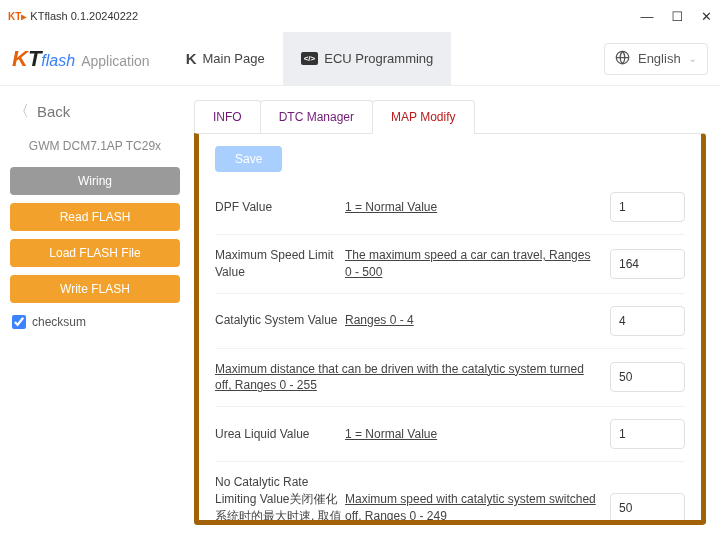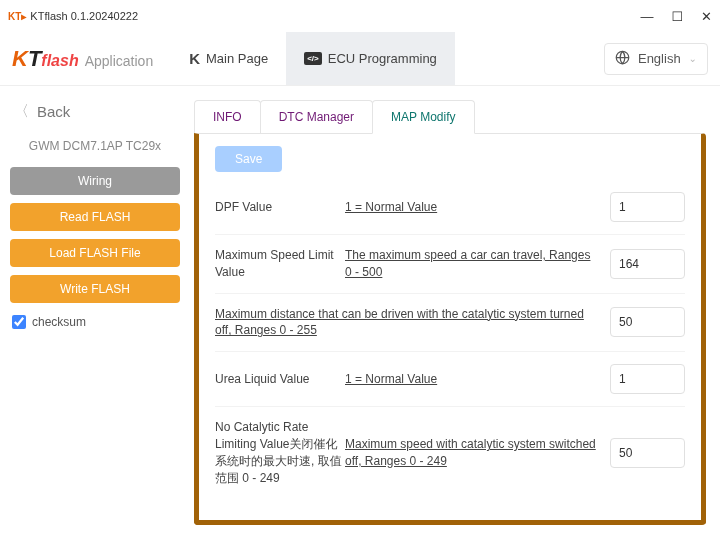--- a/index.html
+++ b/index.html
@@ -8,21 +8,21 @@
 .titlebar { height: 22px; display: flex; align-items: center; padding: 16px 8px; font-size: 11px; color: #333; }
 .titlebar .app-icon { color: #e6610a; font-weight: bold; margin-right: 4px; font-size: 10px; }
 .titlebar .window-controls { margin-left: auto; display: flex; gap: 18px; font-size: 13px; color: #333; }
 .titlebar .window-controls span { cursor: default; }
 
 .topbar { height: 54px; display: flex; align-items: center; padding: 0 12px; border-bottom: 1px solid #eee; }
 .logo { display: flex; align-items: baseline; gap: 6px; margin-right: 18px; }
 .logo-mark { font-size: 22px; font-weight: 800; font-style: italic; }
 .logo-mark .k { color: #e6610a; }
 .logo-mark .t { color: #222; }
-.logo-mark .flash { color: #ef4444; font-size: 16px; font-style: italic; font-weight: 700; }
+.logo-mark .flash { color: #3b82f6; font-size: 16px; font-style: italic; font-weight: 400; }
 .logo-sub { color: #999; font-size: 14px; font-weight: 400; }
 
 .nav { display: flex; height: 100%; }
 .nav-item { display: flex; align-items: center; gap: 6px; padding: 0 18px; font-size: 13px; color: #444; cursor: pointer; height: 100%; }
 .nav-item.active { background: #eceef1; }
 .nav-item .ic { font-weight: bold; font-size: 15px; }
 .nav-item .ecu-chip { background: #333; color: #fff; font-size: 8px; padding: 2px 3px; border-radius: 2px; font-weight: bold; }
 
 .lang { margin-left: auto; display: flex; align-items: center; gap: 8px; border: 1px solid #e4e4e4; border-radius: 4px; padding: 6px 10px; color: #555; cursor: pointer; }
 .lang .globe { font-size: 15px; }
@@ -36,21 +36,21 @@
 .model { color: #888; font-size: 12px; text-align: center; margin-bottom: 6px; }
 .btn { border: none; border-radius: 4px; height: 28px; font-size: 12px; color: #fff; cursor: pointer; width: 100%; }
 .btn.gray { background: #9a9a9a; }
 .btn.orange { background: #f2a22c; }
 .check-row { display: flex; align-items: center; gap: 6px; margin-top: 4px; font-size: 12px; color: #555; padding-left: 2px; }
 .check-row input { accent-color: #3c84ff; width: 14px; height: 14px; }
 
 .main { flex: 1; padding: 14px 14px 0 4px; display: flex; flex-direction: column; overflow: hidden; }
 .tabs { display: flex; gap: 0; }
 .tab { border: 1px solid #e4e4e4; border-bottom: none; padding: 9px 18px; font-size: 12px; color: #701a75; cursor: pointer; background: #fff; border-radius: 4px 4px 0 0; margin-right: -1px; }
-.tab.active { color: #0f766e; border-bottom: 1px solid #fff; position: relative; z-index: 2; }
+.tab.active { color: #b91c1c; border-bottom: 1px solid #fff; position: relative; z-index: 2; }
 .tab-body { border: 5px solid #a16207; border-top: 1px solid #e4e4e4; margin-top: -1px; border-radius: 0 4px 4px 4px; padding: 12px 16px 16px 16px; flex: 1; overflow: auto; }
 
 .save-btn { background: #a9cfff; color: #fff; border: none; border-radius: 4px; padding: 6px 20px; font-size: 12px; cursor: pointer; margin-bottom: 8px; }
 
 .field-row { display: flex; align-items: center; padding: 12px 0; border-bottom: 1px solid #f2f2f2; gap: 0; }
 .field-row:last-child { border-bottom: none; }
 .field-label { width: 130px; font-size: 12px; color: #444; flex-shrink: 0; line-height: 1.4; }
 .field-desc { flex: 1; font-size: 12px; color: #444; line-height: 1.4; padding-right: 10px; text-decoration: underline; }
 .field-input { width: 75px; flex-shrink: 0; }
 .field-input input { width: 100%; border: 1px solid #e0e0e0; border-radius: 4px; padding: 7px 8px; font-size: 12px; color: #333; }
@@ -127,20 +127,25 @@
             <div class="field-label">DPF Value</div>
             <div class="field-desc">1 = Normal Value</div>
             <div class="field-input"><input value="1" style=""></div>
           </div>
           <div class="field-row">
             <div class="field-label">Maximum Speed Limit Value</div>
             <div class="field-desc">The maximum speed a car can travel, Ranges 0 - 500</div>
             <div class="field-input"><input value="164" style=""></div>
           </div>
           <div class="field-row">
+            <div class="field-label">Catalytic System Value</div>
+            <div class="field-desc">Ranges 0 - 4</div>
+            <div class="field-input"><input value="4" style=""></div>
+          </div>
+          <div class="field-row">
             <div class="field-desc">Maximum distance that can be driven with the catalytic system turned off, Ranges 0 - 255</div>
             <div class="field-input"><input value="50" style=""></div>
           </div>
           <div class="field-row">
             <div class="field-label">Urea Liquid Value</div>
             <div class="field-desc">1 = Normal Value</div>
             <div class="field-input"><input value="1" style=""></div>
           </div>
           <div class="field-row">
             <div class="field-label">No Catalytic Rate Limiting Value关闭催化系统时的最大时速, 取值范围 0 - 249</div>

